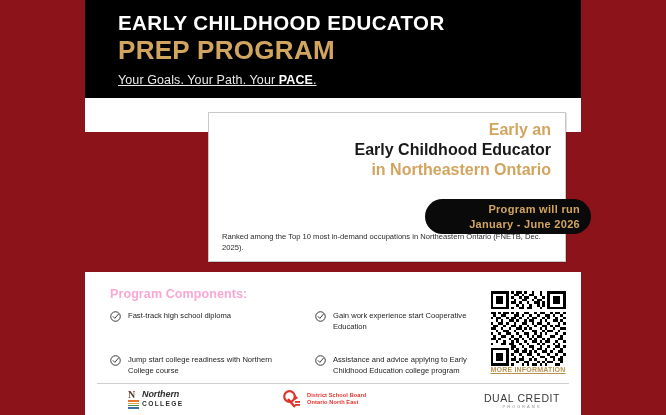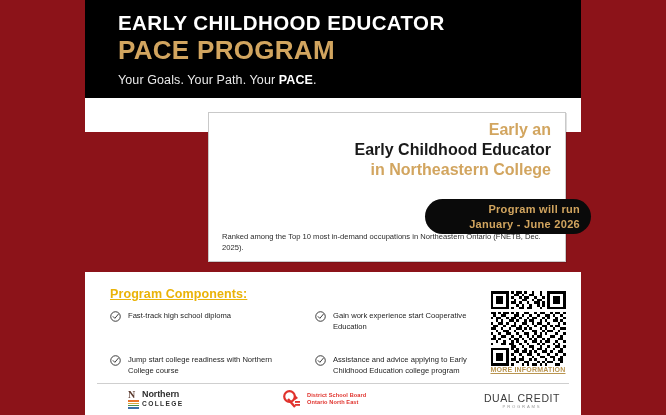--- a/index.html
+++ b/index.html
@@ -26,21 +26,21 @@
   .hdr-line1{
     color:#ffffff;font-size:20.5px;font-weight:bold;letter-spacing:0.4px;
     line-height:24px;white-space:nowrap;
   }
   .hdr-line2{
     color:#d2a55f;font-size:26px;font-weight:bold;letter-spacing:0.3px;
     line-height:29px;white-space:nowrap;margin-top:1px;
   }
   .hdr-tag{
     color:#e9e9e9;font-size:12.5px;line-height:16px;margin-top:7px;
-    letter-spacing:0.1px;white-space:nowrap;
+    letter-spacing:0.1px;white-space:nowrap;text-decoration:underline;
   }
   .hdr-tag b{color:#ffffff;font-weight:bold;}
 
   
   .mid-red{
     position:absolute;left:85px;top:132px;width:496px;height:140px;
     background:#8c1319;
   }
 
   
@@ -94,21 +94,21 @@
   .pace-pencil:after{
     content:"";position:absolute;left:0;top:-6px;
     border-left:2.5px solid transparent;border-right:2.5px solid transparent;
     border-bottom:6px solid #e0b070;
   }
   .cap{position:absolute;left:58px;top:30px;width:34px;height:16px;}
 
   
   .comp-title{
     position:absolute;left:110px;top:287px;
-    font-size:12.5px;font-weight:bold;color:#eab308;letter-spacing:0.1px;text-decoration:underline;
+    font-size:12.5px;font-weight:bold;color:#f9a8d4;letter-spacing:0.1px;
   }
   .comp-grid{
     position:absolute;left:110px;top:310px;width:370px;
   }
   .comp-row{display:flex;margin-bottom:22px;gap:40px;}
   .comp-cell{display:flex;align-items:flex-start;width:50%;}
   .chk{
     flex:0 0 auto;width:11px;height:11px;margin-right:7px;margin-top:1px;
   }
   .comp-text{font-size:7.6px;color:#1d1d1d;line-height:11px;}
@@ -131,53 +131,53 @@
     position:absolute;left:85px;top:386px;width:496px;height:29px;
   }
   .logo-nc{position:absolute;left:43px;top:4px;display:flex;align-items:center;}
   .nc-mark{width:11px;height:15px;position:relative;margin-right:3px;}
   .nc-n{
     font-size:10px;font-weight:bold;color:#5b3a2e;line-height:8px;
     font-family:"Liberation Serif", serif;
   }
   .nc-bars{margin-top:1px;}
   .nc-bar{height:1.6px;width:11px;margin-bottom:0.7px;}
-  .nc-txt1{font-size:9px;font-weight:bold;color:#2f2f2f;line-height:9.5px;letter-spacing:-0.1px;}
+  .nc-txt1{font-size:9px;font-weight:bold;color:#2f2f2f;line-height:9.5px;letter-spacing:-0.1px;font-style:italic;}
   .nc-txt2{font-size:6.6px;font-weight:bold;color:#2f2f2f;letter-spacing:1.4px;line-height:8px;}
 
   .logo-dsb{position:absolute;left:198px;top:4px;display:flex;align-items:center;}
   .dsb-mark{width:20px;height:18px;margin-right:4px;}
   .dsb-txt{font-size:5.6px;font-weight:bold;color:#e0322c;line-height:7px;letter-spacing:0.1px;}
 
   .logo-dual{position:absolute;left:392px;top:6px;text-align:center;width:90px;}
   .dual1{font-size:10.5px;color:#3a3a3a;letter-spacing:0.6px;line-height:12px;}
   .dual2{font-size:4.2px;color:#9a9a9a;letter-spacing:1.8px;line-height:6px;}
 </style>
 </head>
 <body>
 
 <div class="poster">
 
   <div class="sheet"></div>
 
   <div class="header">
     <div class="header-inner">
       <div class="hdr-line1">EARLY CHILDHOOD EDUCATOR</div>
-      <div class="hdr-line2">PACE PROGRAM</div>
+      <div class="hdr-line2">PREP PROGRAM</div>
       <div class="hdr-tag"><span>Your Goals. Your Path. Your </span><b>PACE</b><span>.</span></div>
     </div>
   </div>
 
   <div class="mid-red"></div>
 
   <div class="card">
     <div class="card-head">
       <div class="ch1">Early an</div>
       <div class="ch2">Early Childhood Educator</div>
-      <div class="ch3">in Northeastern College</div>
+      <div class="ch3">in Northeastern Ontario</div>
     </div>
     <div class="ranked">Ranked among the Top 10 most in-demand occupations in Northeastern Ontario (FNETB, Dec. 2025).</div>
   </div>
 
   <div class="badge">
     <div>Program will run</div>
     <div>January - June 2026</div>
   </div>
 
 

